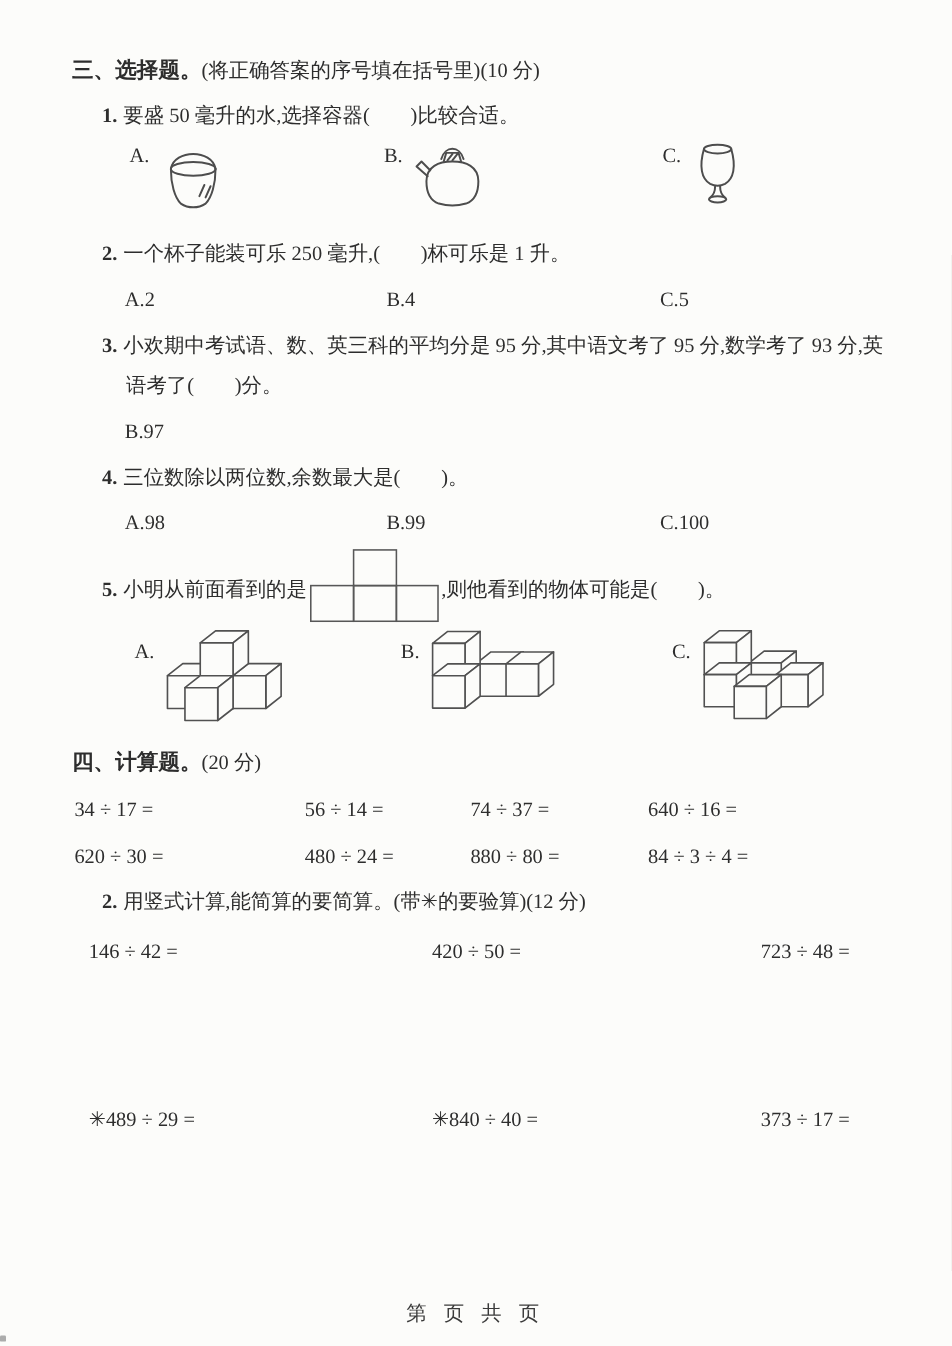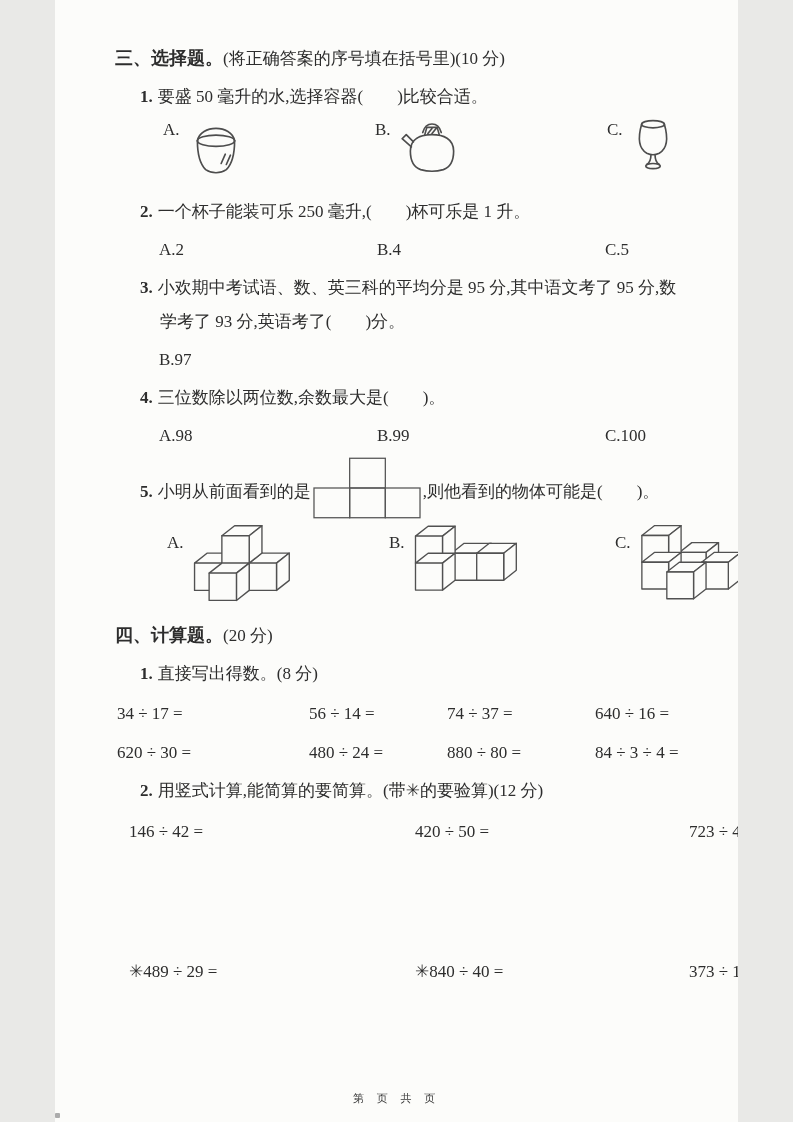--- a/index.html
+++ b/index.html
@@ -1,18 +1,18 @@
 <!DOCTYPE html>
 <html><head>
 <meta charset="utf-8">
 <style>
   html,body{margin:0;padding:0;background:#e9e9e7;}
   .page{
     position:relative;
-    width:683px;height:1122px;
+    width:793px;height:1122px;
     margin:0 auto;
     background:#fcfcfa;
     color:#2d2d2d;
     font-family:"Liberation Serif","DejaVu Serif",serif;
     font-size:17px;
     box-sizing:border-box;
     padding:46px 50px 16px 60px;
     overflow:hidden;
   }
   .sec-head{line-height:24px;}
@@ -53,21 +53,21 @@
     margin-left:2px;margin-top:15px;line-height:24px;
   }
   .calc3{
     display:grid;grid-template-columns:246px 234px 1fr;
     margin-left:14px;margin-top:16px;line-height:24px;gap:40px;
   }
   .calc3.worked{margin-top:116px;}
   .expr{white-space:pre;}
   .footer{
     position:absolute;left:0;bottom:16px;width:100%;
-    text-align:center;font-size:11px;letter-spacing:5px;color:#3a3a3a;
+    text-align:center;font-size:17px;letter-spacing:5px;color:#3a3a3a;
   }
   .artifact{
     position:absolute;left:0;bottom:4px;width:5px;height:5px;
     background:#8a8a8a;opacity:.7;border-radius:1px;
   }
 </style>
 </head>
 <body>
 
 <div class="page">
@@ -201,23 +201,20 @@
           <polygon points="63,55 77,44 77,74 63,85"></polygon>
           <polygon points="33,55 63,55 63,85 33,85"></polygon>
         </svg>
     </div>
   </div>
 
   <div class="sec-head second">
     <span class="sec-title">四、计算题。</span><span class="sec-note">(20 分)</span>
   </div>
 
-  <div class="ptitle">
-    <span class="qnum">1.</span><span>直接写出得数。</span><span>(8 分)</span>
-  </div>
 
   <div class="calc4">
     <span class="expr">34 ÷ 17 =</span>
     <span class="expr">56 ÷ 14 =</span>
     <span class="expr">74 ÷ 37 =</span>
     <span class="expr">640 ÷ 16 =</span>
   </div>
   <div class="calc4">
     <span class="expr">620 ÷ 30 =</span>
     <span class="expr">480 ÷ 24 =</span>

